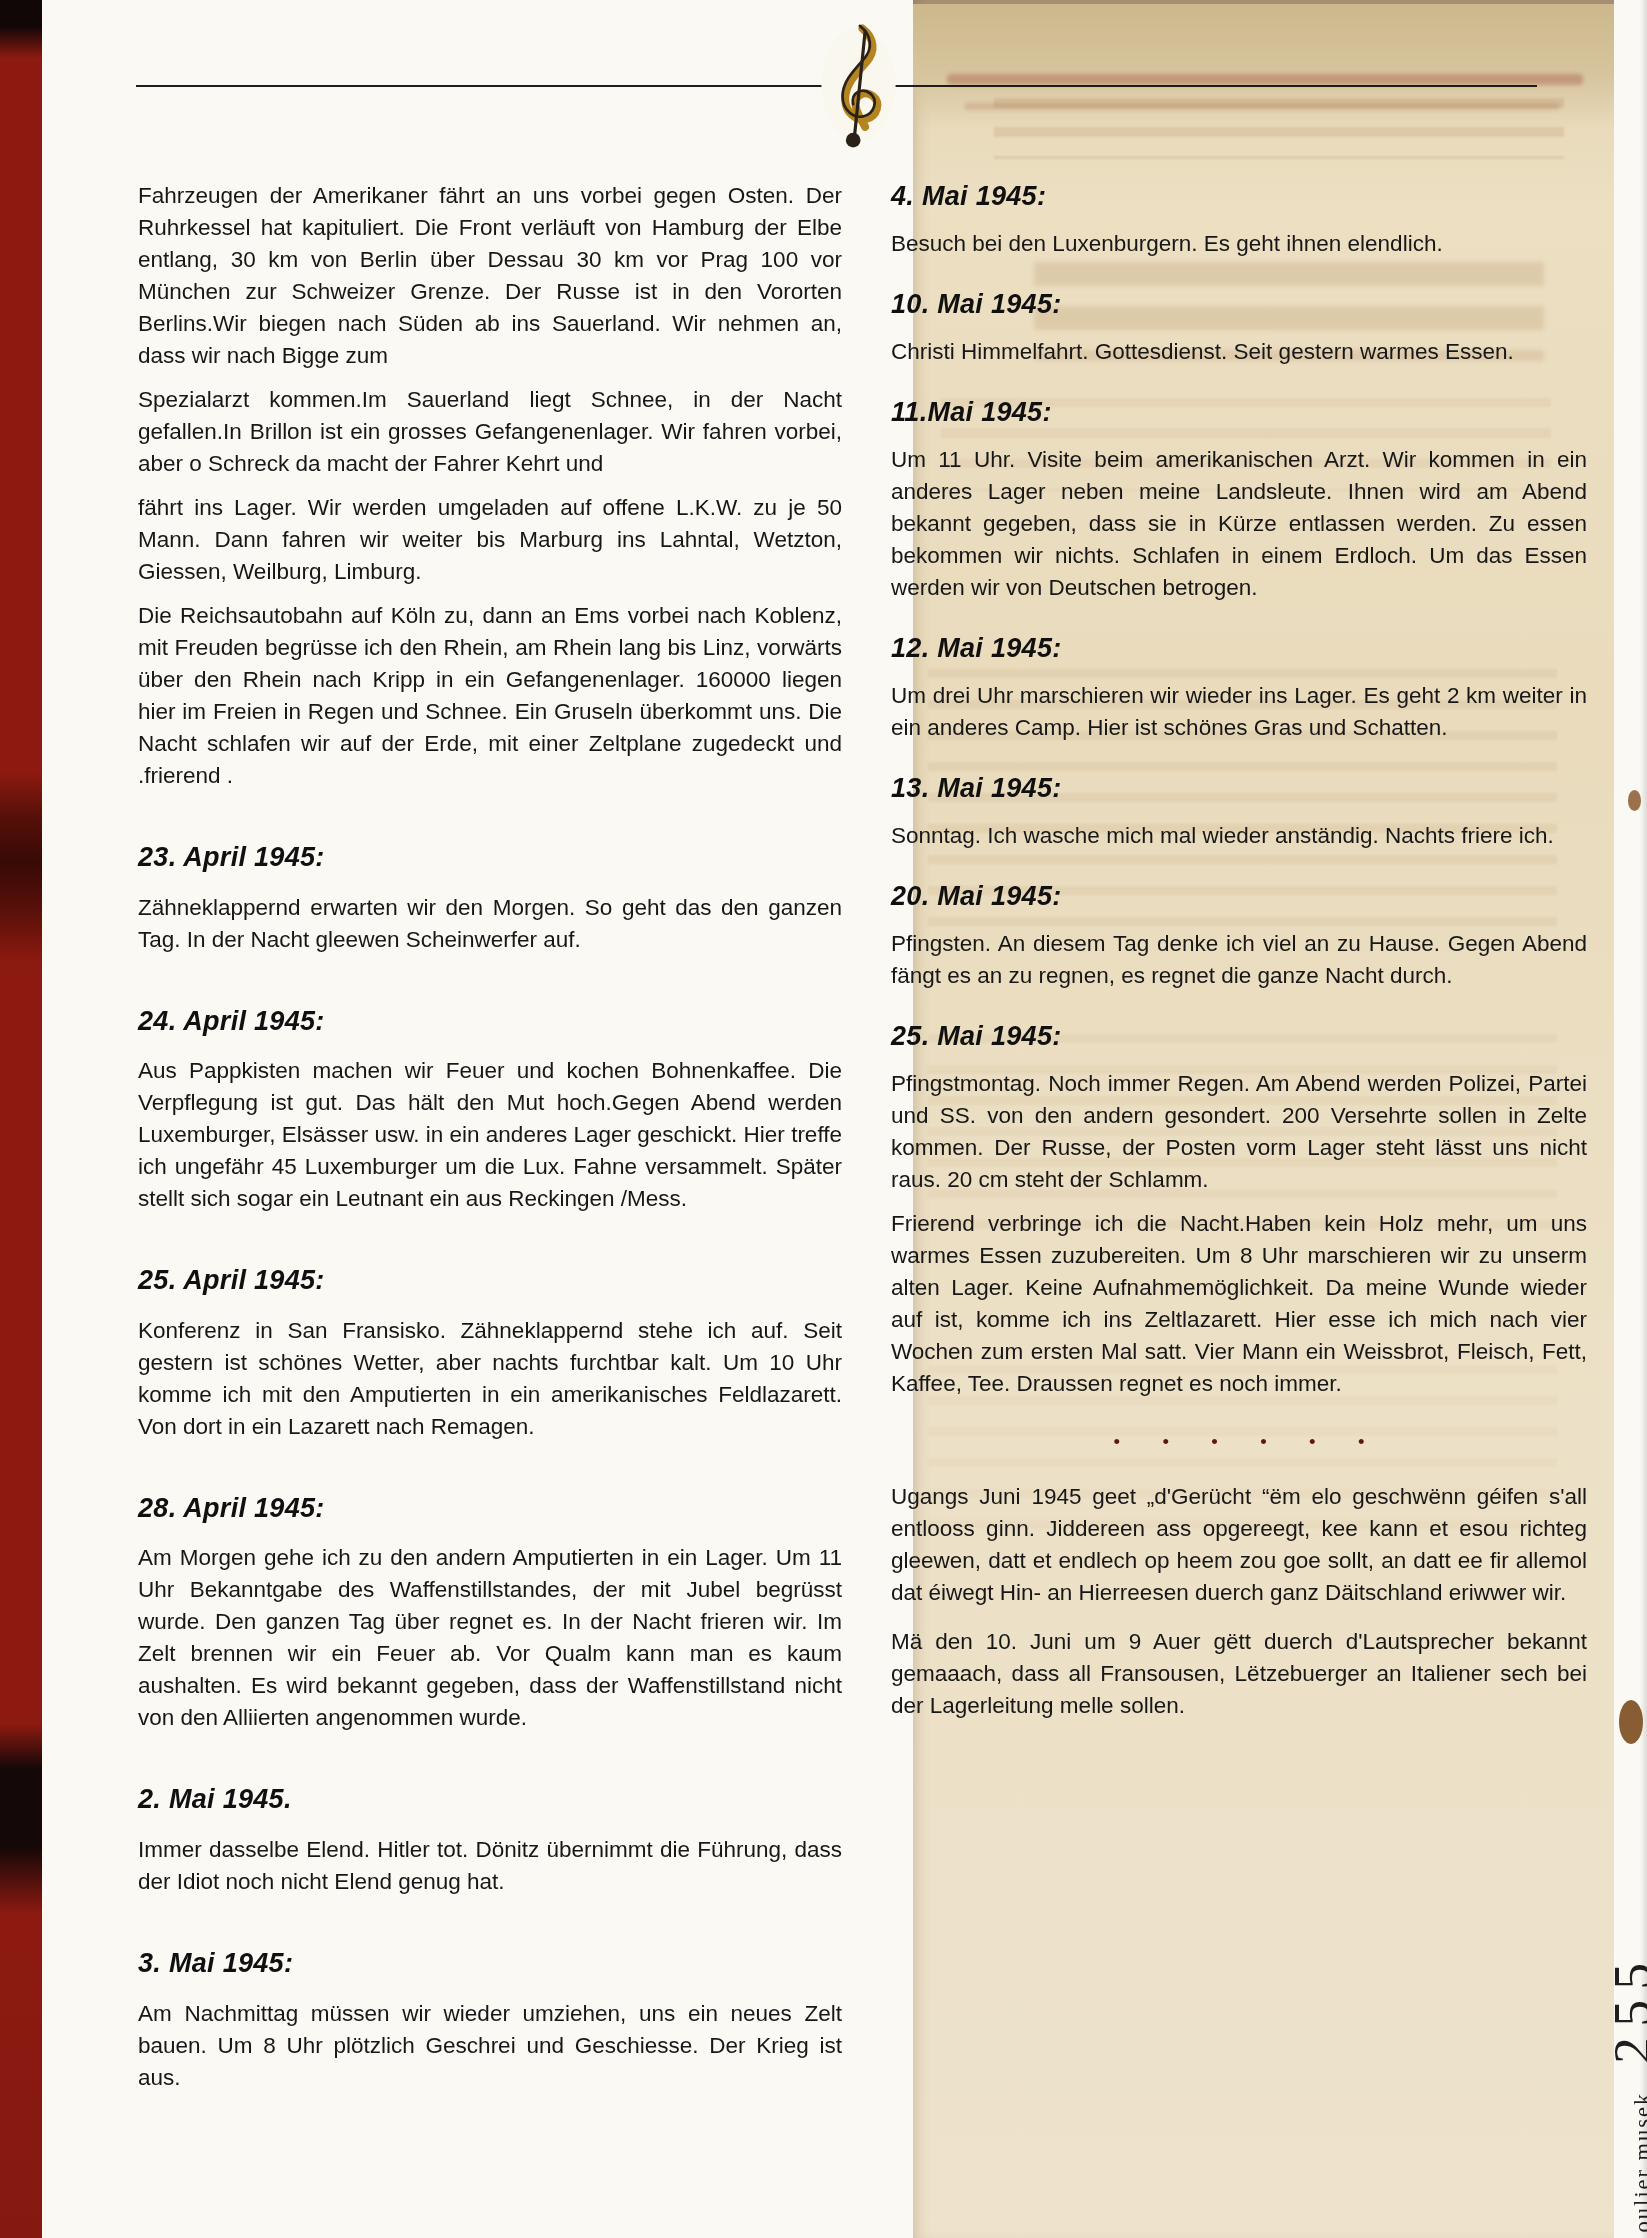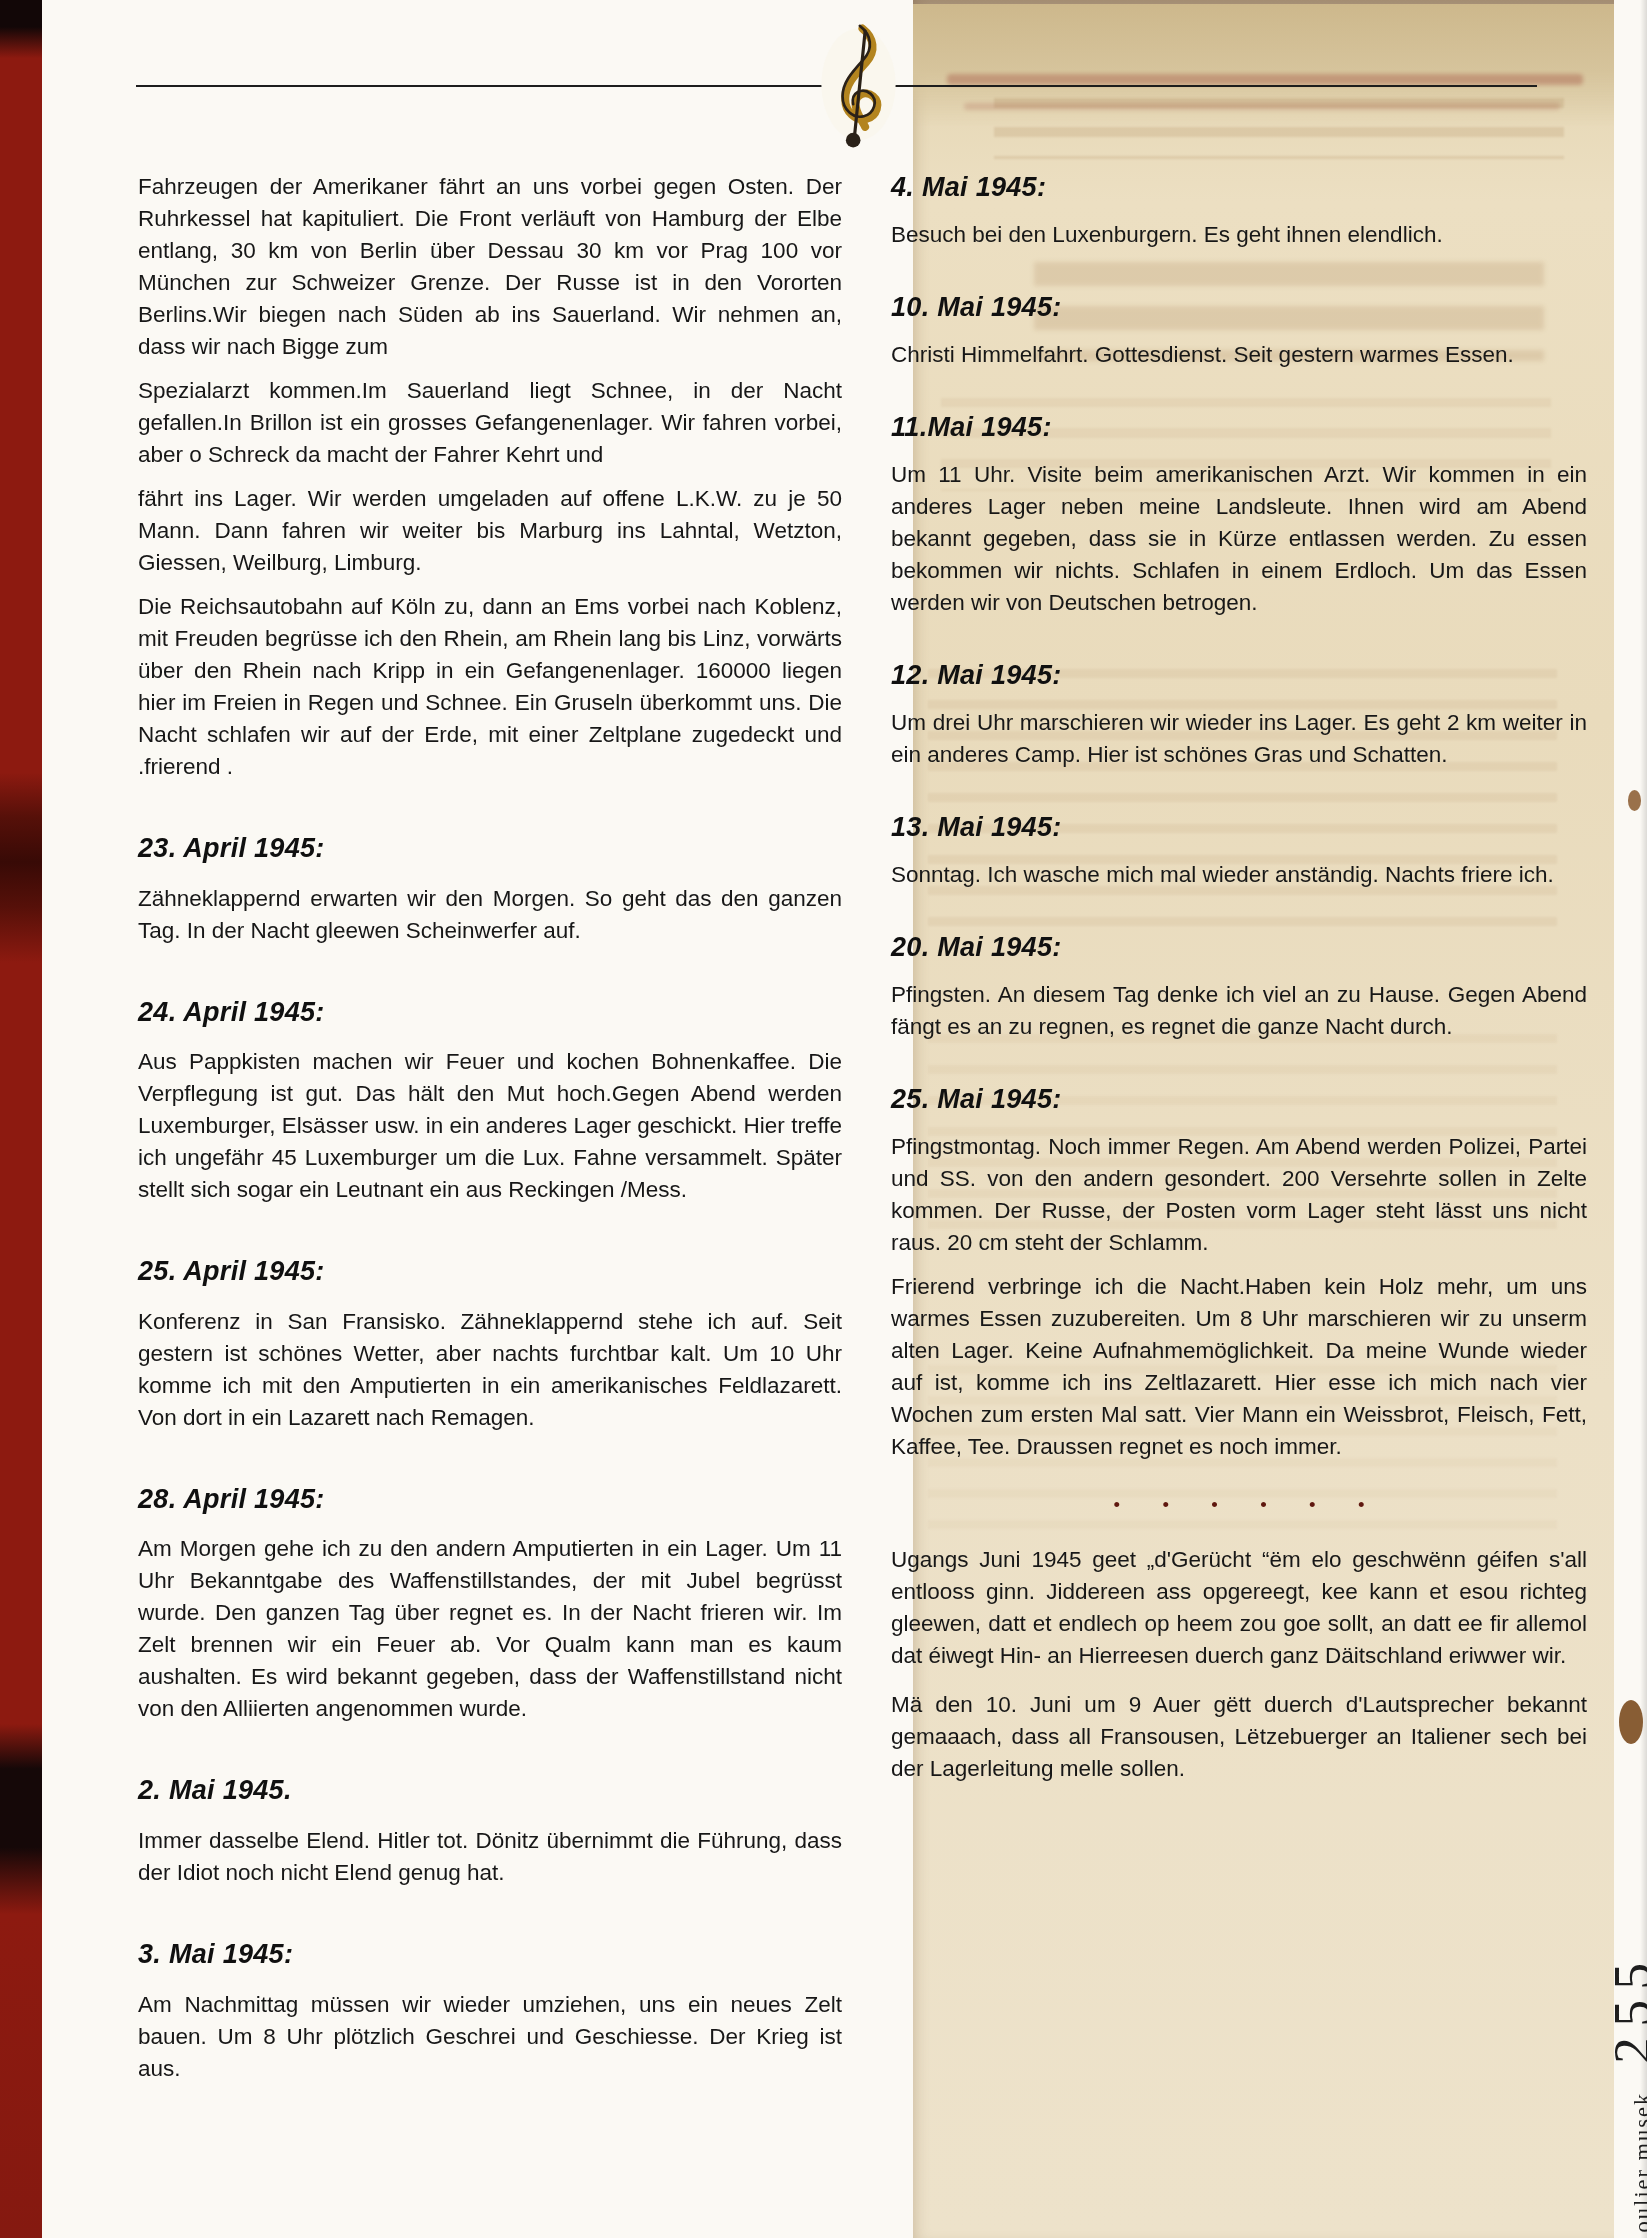--- a/index.html
+++ b/index.html
@@ -49,34 +49,34 @@
   .ghost.ge { left:928px; top:1034px; width:629px; height:199px; opacity:.18;
     background:repeating-linear-gradient(180deg, rgba(150,105,55,.32) 0 9.3px, rgba(0,0,0,0) 9.3px 31px); }
   .ghost.gf { left:928px; top:1365px; width:629px; height:172px; opacity:.14;
     background:repeating-linear-gradient(180deg, rgba(150,105,55,.32) 0 9.3px, rgba(0,0,0,0) 9.3px 31px); }
 
   
   .top-rule { position:absolute; left:136px; top:85px; width:1401px; height:2px; background:#1d1d1d; z-index:3; }
   .ornament { position:absolute; left:812px; top:18.6px; width:93px; height:136px; z-index:4; }
 
   
-  .col { position:absolute; top:171px; z-index:5; }
+  .col { position:absolute; top:180px; z-index:5; }
   .col-left  { left:138px;  width:704px; }
   .col-right { left:891px; width:696px; }
 
   .body-para, .entry-body {
     font-size:22.5px; line-height:32px; text-align:justify;
     margin:0 0 12px 0; color:#171717;
   }
   .entry { margin:0; }
   .entry-heading {
     font-size:27px; line-height:32px; font-weight:bold; font-style:italic;
     color:#101010; letter-spacing:0.3px; margin:49px 0 18.6px 0;
   }
-  .col-right .entry-heading { margin-top:40px; margin-bottom:16px; }
+  .col-right .entry-heading { margin-top:28px; margin-bottom:16px; }
   .col .entry:first-child .entry-heading { margin-top:0; }
 
   .dots-separator {
     text-align:center; color:#5f170f; font-size:18.6px;
     letter-spacing:18.6px; padding-left:18.6px; margin:30.5px 0 28px 0;
   }
   .closing .body-para { margin-bottom:17px; }
 
   
   .footer-vert {

